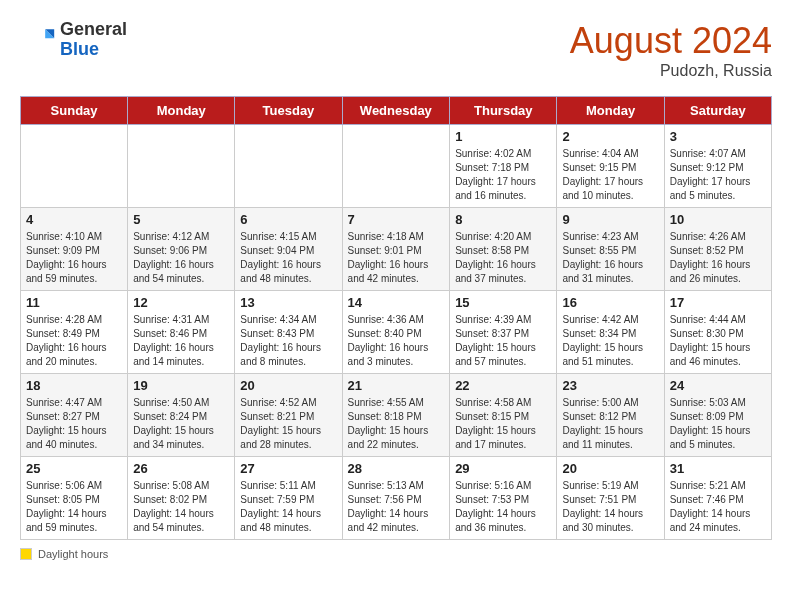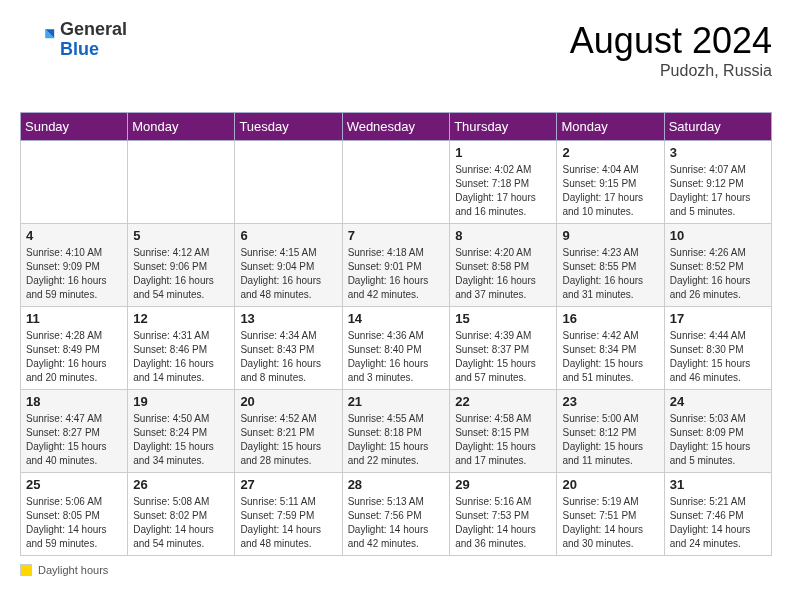--- a/index.html
+++ b/index.html
@@ -7,21 +7,21 @@
       font-family: Arial, sans-serif;
       background: #fff;
       width: 792px;
       min-height: 612px;
       padding: 20px;
     }
     .header {
       display: flex;
       justify-content: space-between;
       align-items: flex-start;
-      margin-bottom: 32px;
+      margin-bottom: 16px;
     }
     .logo {
       display: flex;
       align-items: center;
       gap: 4px;
     }
     .logo-text {
       font-size: 18px;
       font-weight: bold;
       line-height: 1.1;
@@ -31,38 +31,38 @@
     .logo-icon {
       width: 36px;
       height: 36px;
     }
     .title-block {
       text-align: right;
     }
     .month-year {
       font-size: 36px;
       font-weight: 300;
-      color: #000000;
+      color: #c2410c;
     }
     .location {
       font-size: 16px;
       color: #444;
     }
     .calendar {
       width: 100%;
       border-collapse: collapse;
       font-size: 11px;
     }
     .calendar thead tr th {
-      background: #701a75;
+      background: #b91c1c;
       color: #fff;
       padding: 6px 4px;
-      text-align: left;
+      text-align: center;
       font-size: 13px;
-      font-weight: 400;
+      font-weight: 700;
       border: 1px solid #aac;
     }
     .calendar tbody tr td {
       border: 1px solid #ccc;
       vertical-align: top;
       padding: 4px 5px;
       min-height: 70px;
       height: 80px;
       width: 108px;
       color: #222;

